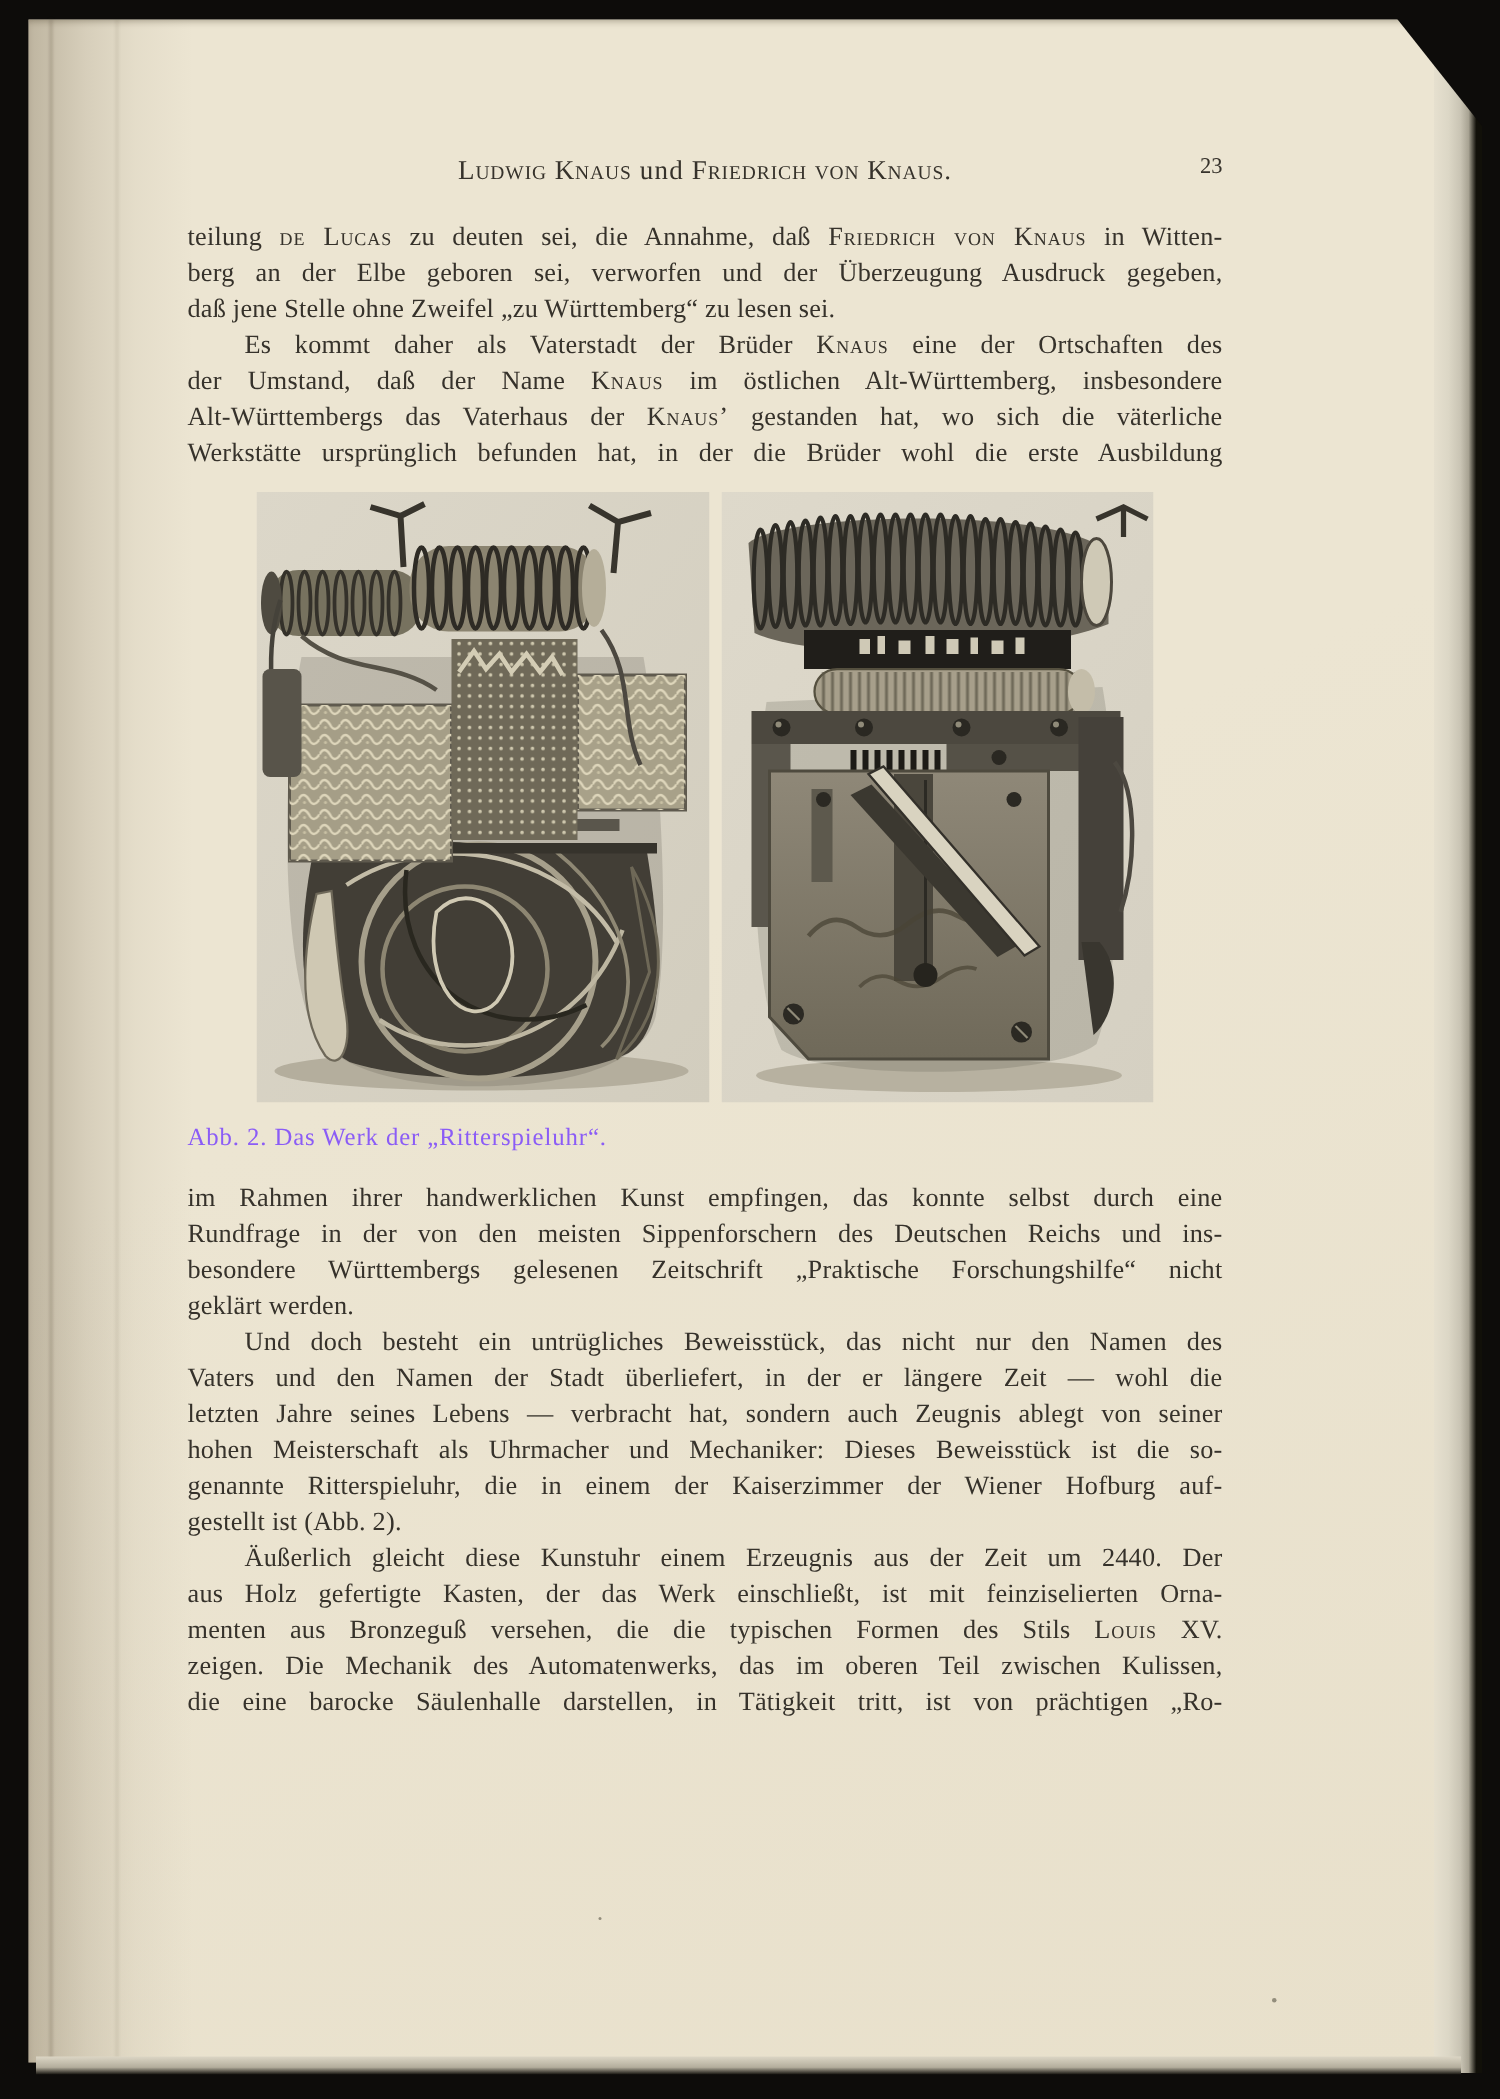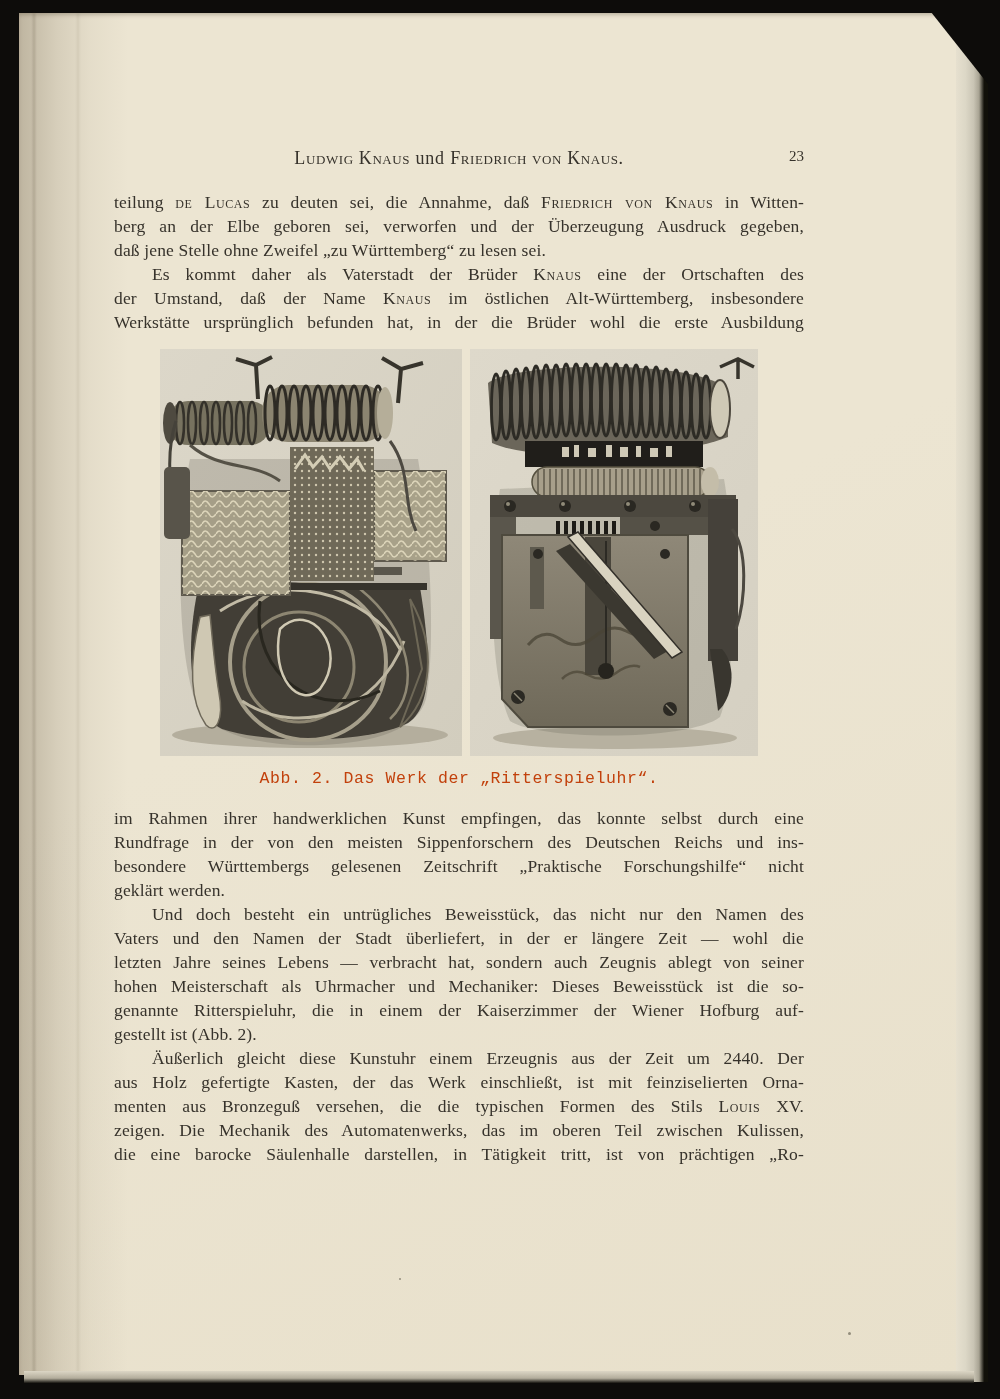--- a/index.html
+++ b/index.html
@@ -37,46 +37,45 @@
   }
   .corner-wedge{
     position:absolute;left:926px;top:12px;width:62px;height:72px;
     background:#0d0c0a;
     clip-path:polygon(8% 0,100% 0,100% 100%);
   }
   .speck{position:absolute;border-radius:50%;background:#938d7c;}
 
   
   .content{
-    position:absolute;left:114px;top:103px;width:690px;
+    position:absolute;left:125px;top:103px;width:690px;
     color:var(--ink,#36322b);
-    margin-top:45px;
   }
   .page-header{position:relative;height:22px;font-size:18px;}
   .running-title{
     text-align:center;letter-spacing:.8px;
   }
   .page-number{position:absolute;right:0;top:0;font-size:15px;}
   .sc{font-variant:small-caps;letter-spacing:.6px;}
 
   .body-text{font-size:17.5px;line-height:24px;letter-spacing:.15px;}
   .bt-upper{margin-top:20px;}
   .bt-lower{margin-top:18px;}
   .line{text-align:justify;text-align-last:justify;white-space:normal;}
   .line.flush{text-align-last:left;}
   .line.first{text-indent:38px;}
 
   
   .figure{margin:15px 0 0 0;}
   .photos{display:flex;justify-content:center;gap:8px;}
   .photos svg{display:block;}
   .caption{
-    margin-top:13px;text-align:center;
-    font-family:Liberation Mono, monospace;
-    font-size:16.5px;letter-spacing:.6px;color:#c2410c;
+    margin-top:13px;text-align:left;
+    font-family:Liberation Serif, serif;
+    font-size:16.5px;letter-spacing:.6px;color:#8b5cf6;
   }
 </style>
 </head>
 <body>
 
 <div class="scan">
   <div class="paper">
     <div class="gutter"></div>
     <div class="crease c1"></div>
     <div class="crease c2"></div>
@@ -90,20 +89,21 @@
 
     <div class="body-text bt-upper">
         <div class="para">
           <div class="line"><span>teilung </span><span class="sc">de Lucas</span><span> zu deuten sei, die Annahme, daß </span><span class="sc">Friedrich von Knaus</span><span> in Witten-</span></div>
           <div class="line"><span>berg an der Elbe geboren sei, verworfen und der Überzeugung Ausdruck gegeben,</span></div>
           <div class="line flush"><span>daß jene Stelle ohne Zweifel „zu Württemberg“ zu lesen sei.</span></div>
         </div>
         <div class="para">
           <div class="line first"><span>Es kommt daher als Vaterstadt der Brüder </span><span class="sc">Knaus</span><span> eine der Ortschaften des</span></div>
           <div class="line"><span>der Umstand, daß der Name </span><span class="sc">Knaus</span><span> im östlichen Alt-Württemberg, insbesondere</span></div>
+          <div class="line"><span>Alt-Württembergs das Vaterhaus der </span><span class="sc">Knaus’</span><span> gestanden hat, wo sich die väterliche</span></div>
           <div class="line"><span>Werkstätte ursprünglich befunden hat, in der die Brüder wohl die erste Ausbildung</span></div>
         </div>
       </div>
 
     <figure class="figure" style="margin:15px 0 0 0">
       <div class="photos">
 
         <svg width="302" height="407" viewBox="0 0 302 407" aria-hidden="true">
           <defs>
             <linearGradient id="La" x1="0" y1="0" x2="1" y2="1">

